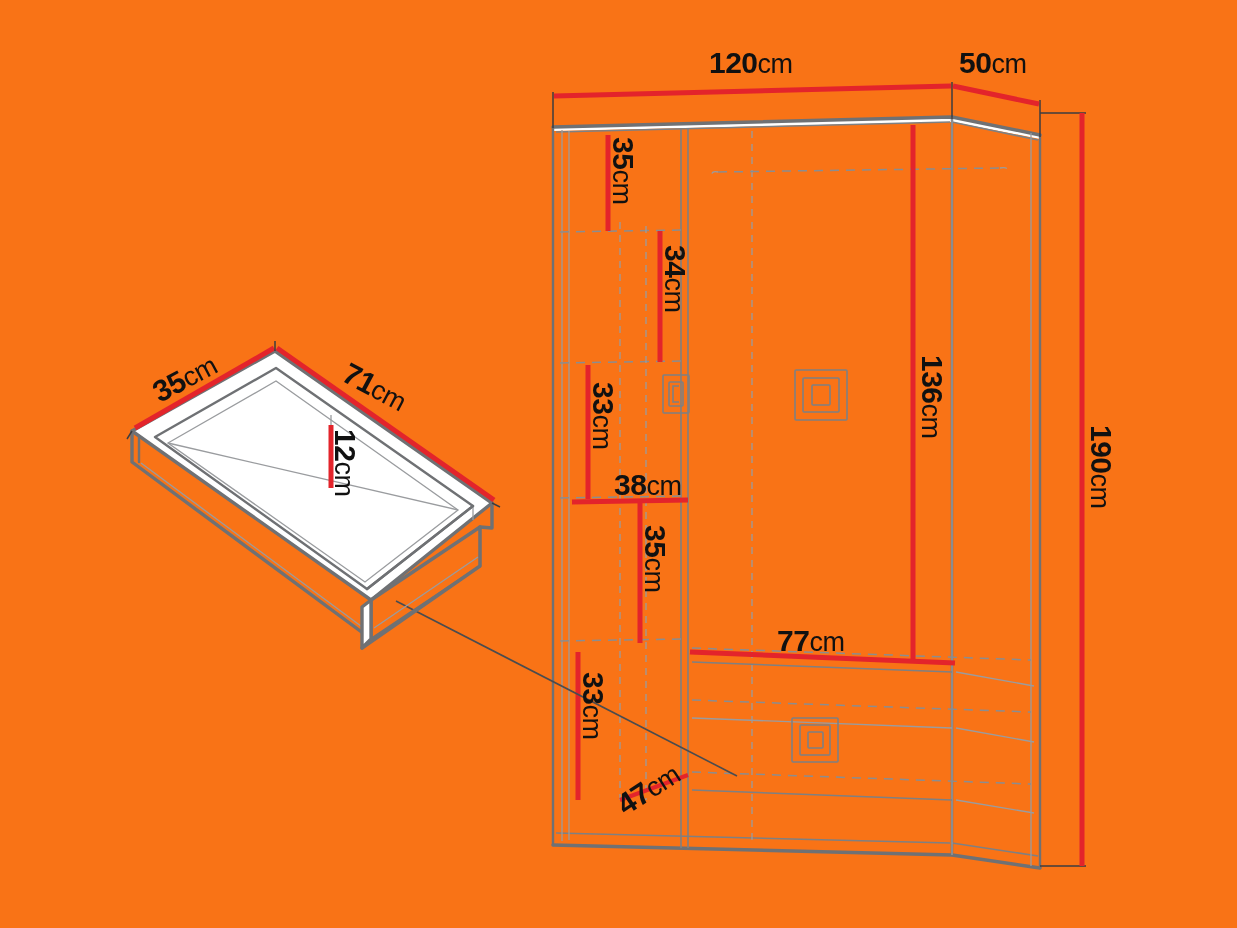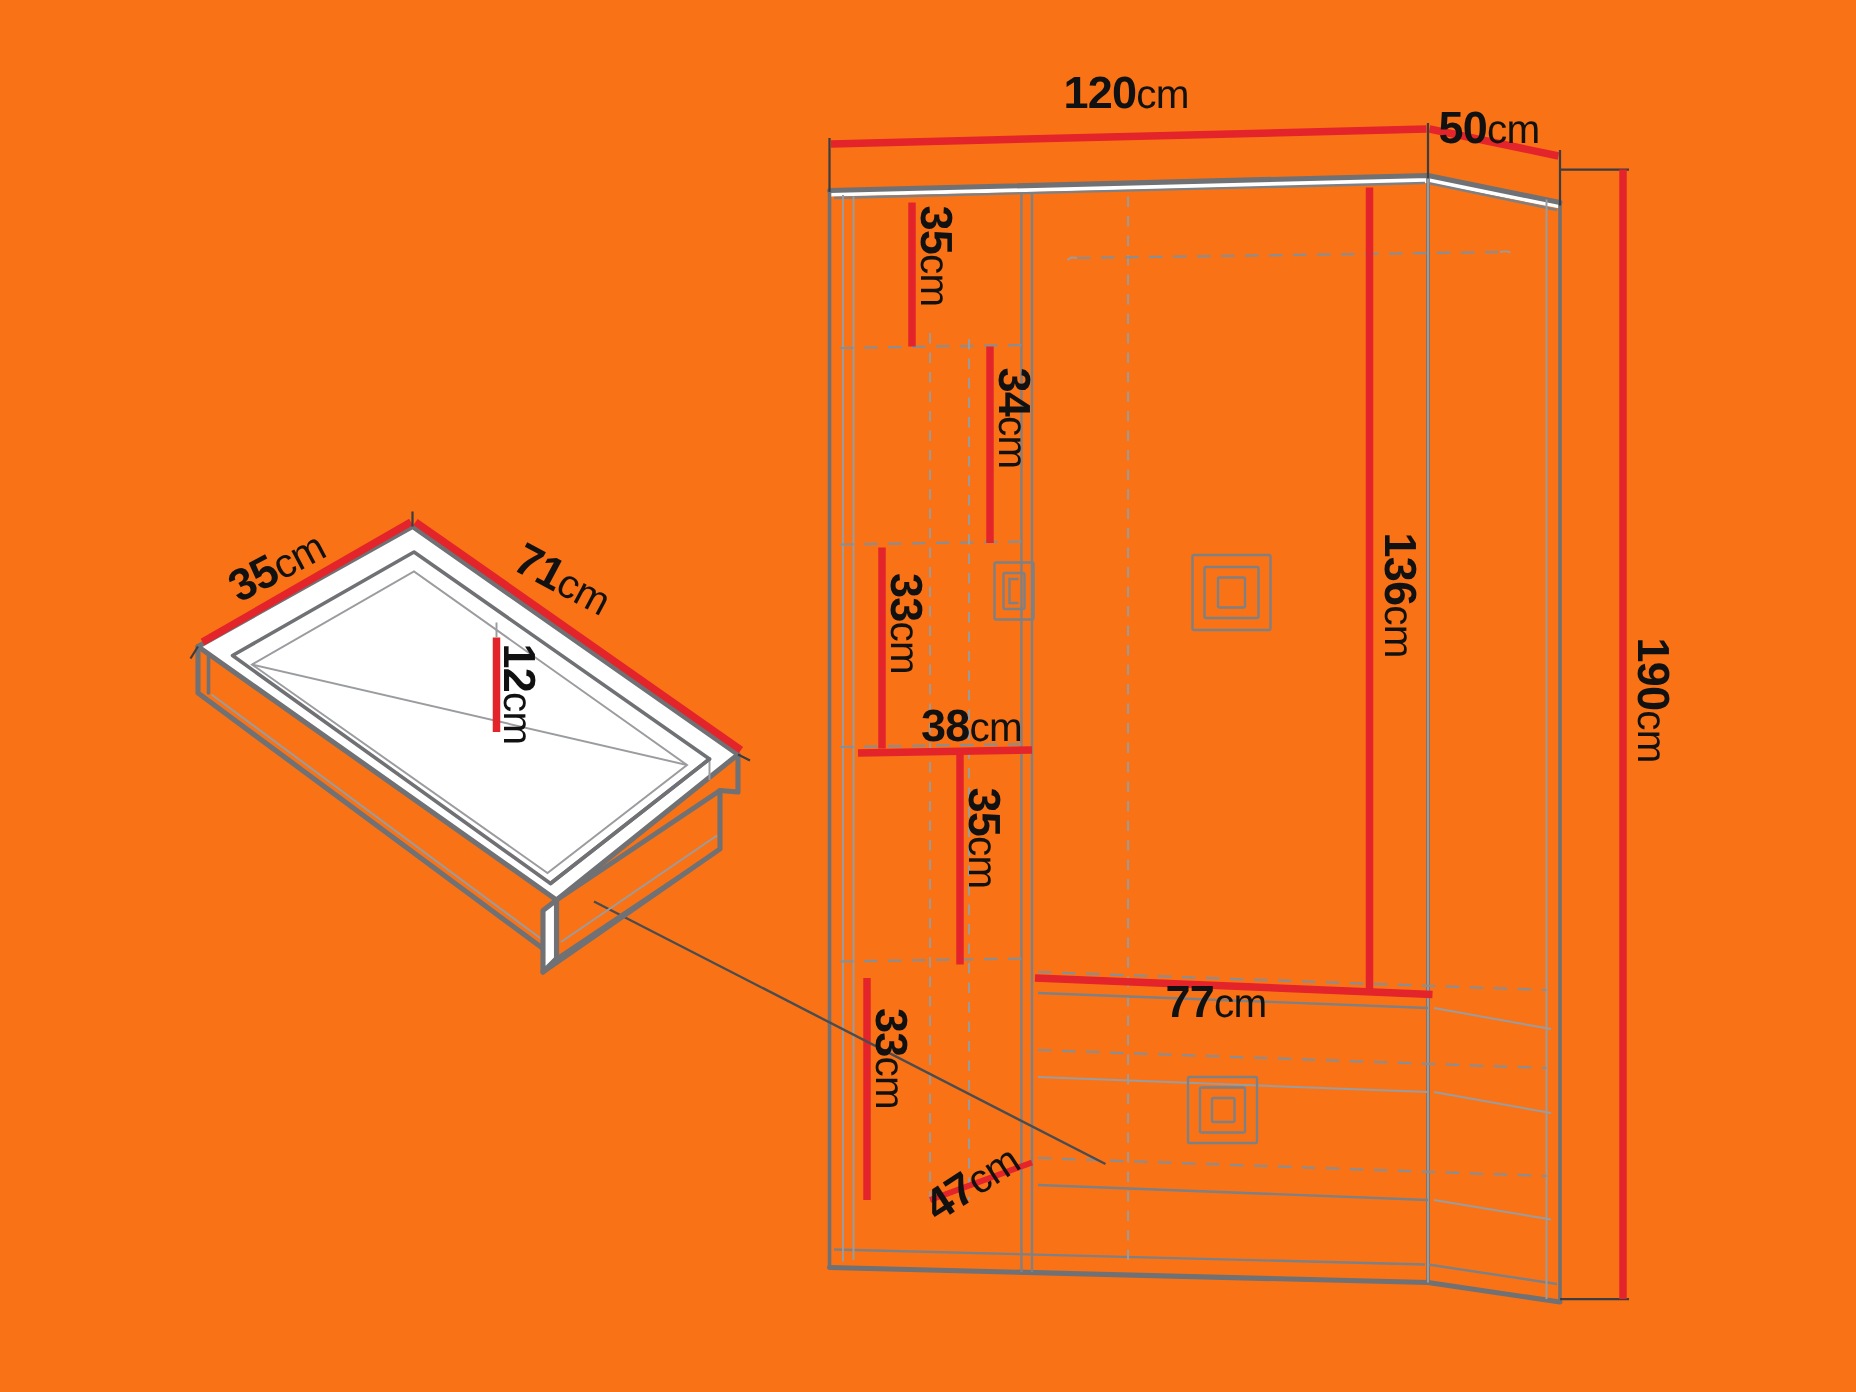--- a/index.html
+++ b/index.html
@@ -238,21 +238,21 @@
       <path class="dimred" d="M277,348 L494,500"></path>
       <path class="ext" d="M492,503 L500,507"></path>
     </g>
 
   </svg>
 
   <div class="dim-label" style="left:709px; top:48px;">
     <span class="num">120</span><span class="unit">cm</span>
   </div>
 
-  <div class="dim-label" style="left:959px; top:48px;margin-top:23px;">
+  <div class="dim-label" style="left:959px; top:48px;">
     <span class="num">50</span><span class="unit">cm</span>
   </div>
 
   <div class="dim-label rot90" style="left:1116px; top:425px;">
     <span class="num">190</span><span class="unit">cm</span>
   </div>
 
   <div class="dim-label rot90" style="left:947px; top:355px;">
     <span class="num">136</span><span class="unit">cm</span>
   </div>
@@ -278,21 +278,21 @@
   </div>
 
   <div class="dim-label rot90" style="left:608px; top:672px;">
     <span class="num">33</span><span class="unit">cm</span>
   </div>
 
   <div class="dim-label rot-47" style="left:612px; top:795px;">
     <span class="num">47</span><span class="unit">cm</span>
   </div>
 
-  <div class="dim-label" style="left:777px; top:654px;text-align:right;">
+  <div class="dim-label" style="left:777px; top:626px;text-align:right;">
     <span class="num">77</span><span class="unit">cm</span>
   </div>
 
   <div class="dim-label rot-lean-left" style="left:148px; top:381px;">
     <span class="num">35</span><span class="unit">cm</span>
   </div>
 
   <div class="dim-label rot-lean-right" style="left:352px; top:358px;">
     <span class="num">71</span><span class="unit">cm</span>
   </div>

